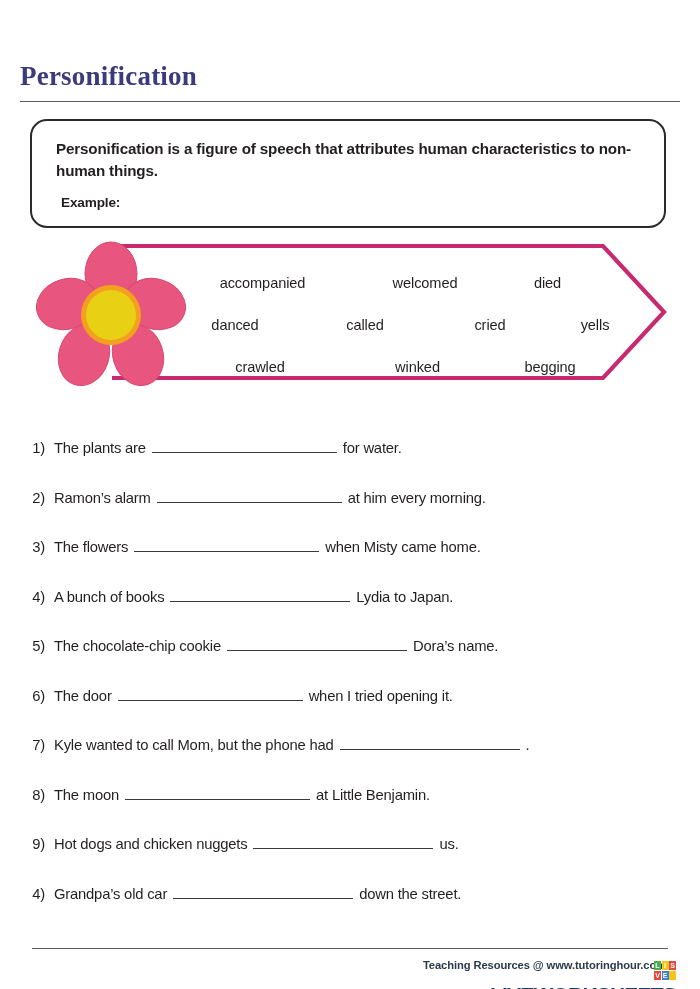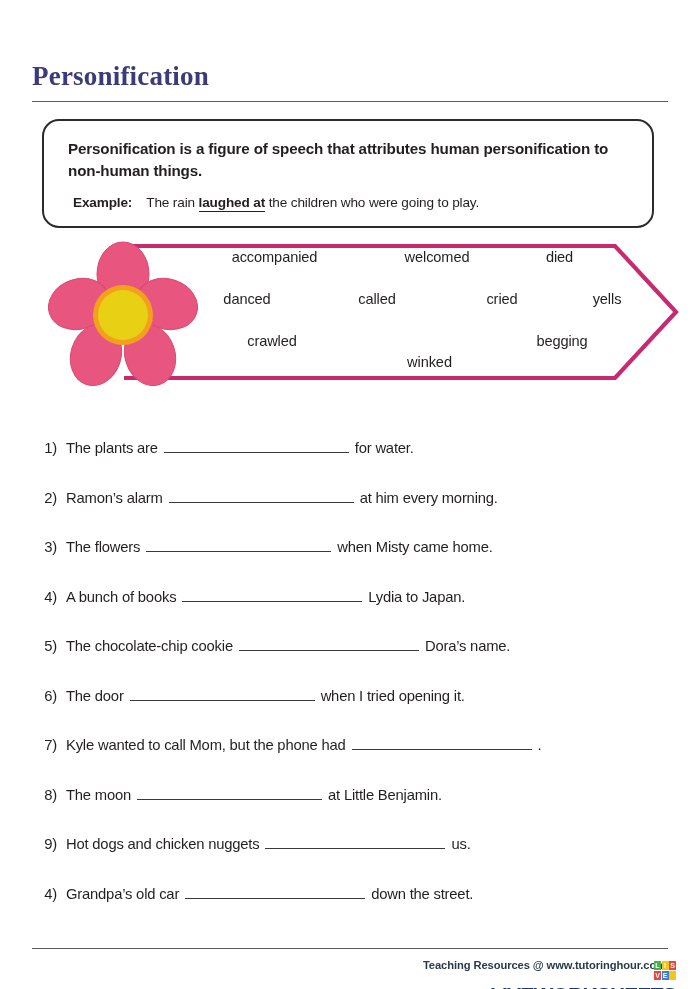--- a/index.html
+++ b/index.html
@@ -16,21 +16,21 @@
     color: #231f20;
     overflow: hidden;
   }
 
   .page {
     position: absolute;
     left: 0; top: 0;
     width: 700px;
     height: 989px;
     box-sizing: border-box;
-    padding: 0 32px;
+    padding: 0 20px;
   }
 
   
   .title {
     font-family: "Liberation Serif", serif;
     font-weight: bold;
     font-size: 27px;
     color: #3b3b7a;
     letter-spacing: 0.2px;
     margin: 0;
@@ -118,21 +118,21 @@
     justify-content: center;
     box-sizing: border-box;
     padding: 6px 0;
   }
   .wb-row {
     display: flex;
     font-size: 14.6px;
     color: #231f20;
     letter-spacing: -0.1px;
     height: 42px;
-    align-items: flex-start;
+    align-items: flex-end;
   }
   .wb-row span { display: inline-block; text-align: center; }
   .wb-row-0 span:nth-child(1) { width: 185px; }
   .wb-row-0 span:nth-child(2) { width: 140px; }
   .wb-row-0 span:nth-child(3) { width: 105px; }
   .wb-row-1 { padding-left: 0; }
   .wb-row-1 span:nth-child(1) { width: 130px; }
   .wb-row-1 span:nth-child(2) { width: 130px; }
   .wb-row-1 span:nth-child(3) { width: 120px; }
   .wb-row-1 span:nth-child(4) { width: 90px; }
@@ -233,24 +233,23 @@
 </style>
 </head>
 <body>
 
 <div class="page">
 
   <h1 class="title">Personification</h1>
   <div class="title-rule"></div>
 
   <div class="def-box">
-    <div class="def-text">Personification is a figure of speech that attributes human personification to non-human things.</div>
+    <div class="def-text">Personification is a figure of speech that attributes human characteristics to non-human things.</div>
     <div class="example-row">
       <span class="example-label">Example:</span>
-      <span class="example-sentence"><span>The rain </span><b>laughed at</b><span> the children who were going to play.</span></span>
     </div>
   </div>
 
 
   <div class="wordbank-wrap">
     <div class="banner">
       <svg width="560" height="140" viewBox="0 0 560 140" xmlns="http://www.w3.org/2000/svg">
         <path d="M 4 4 L 495 4 L 556 70 L 495 136 L 4 136" fill="none" stroke="#c72a6e" stroke-width="4.2" stroke-linejoin="miter" stroke-linecap="butt"></path>
       </svg>
     </div>

